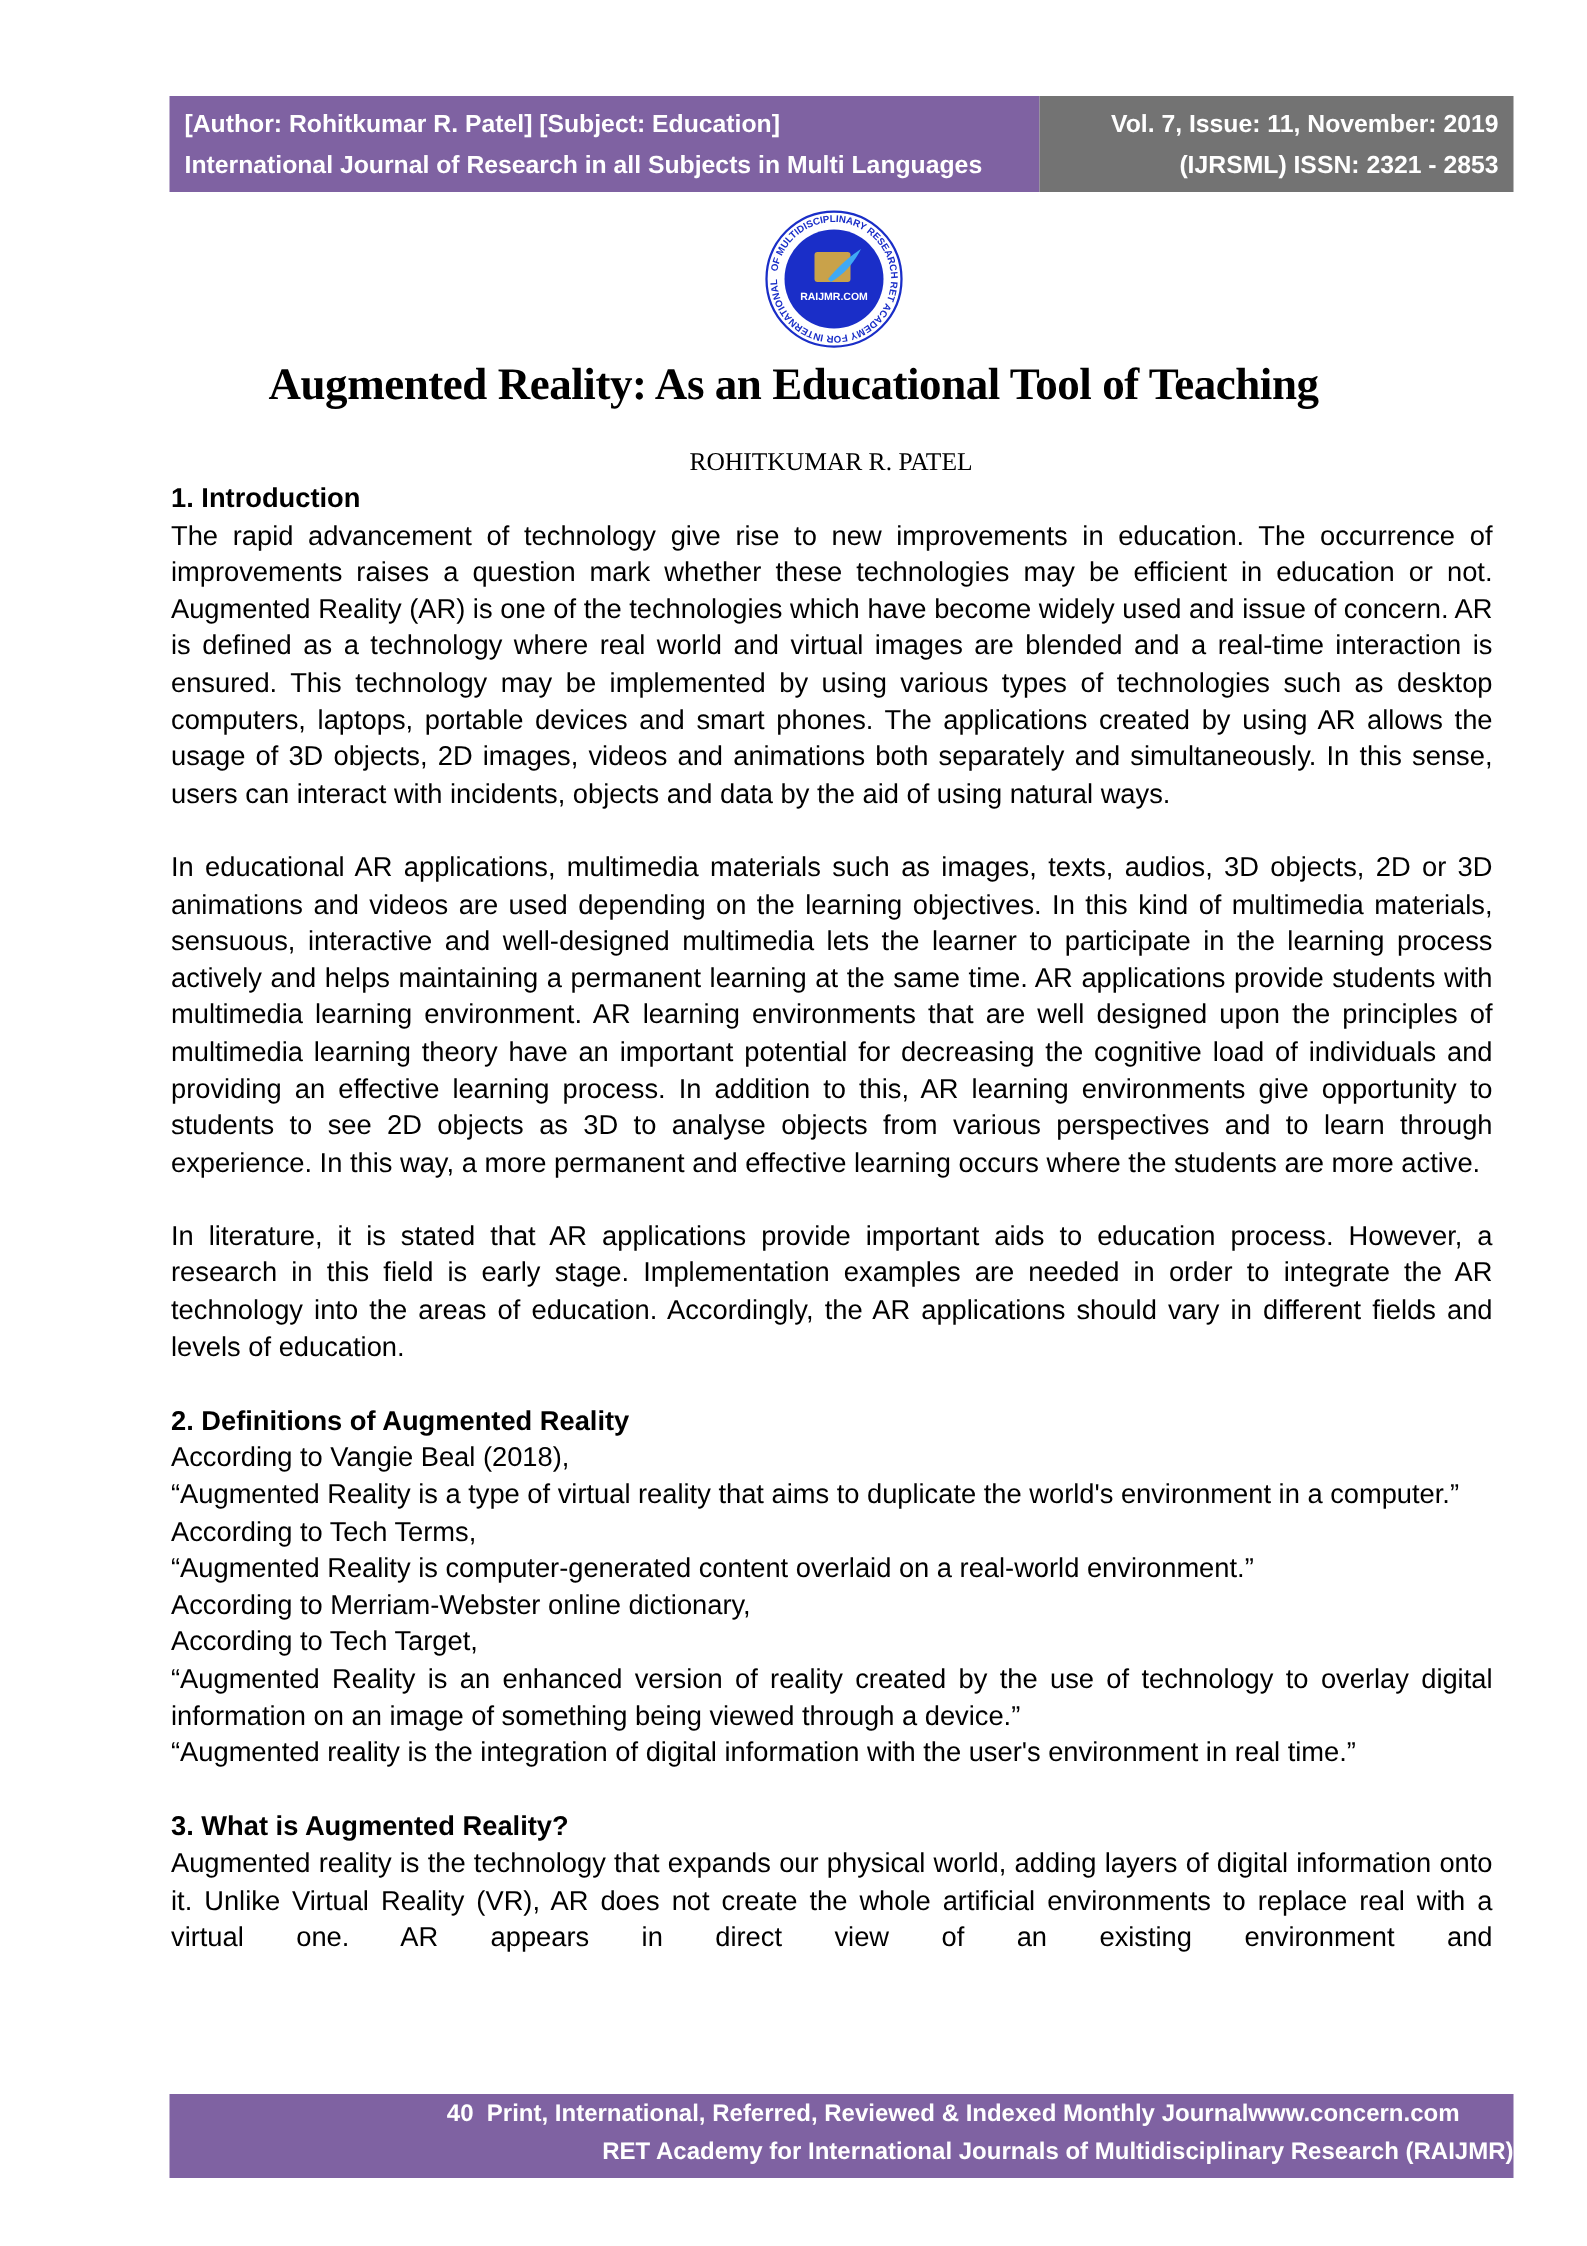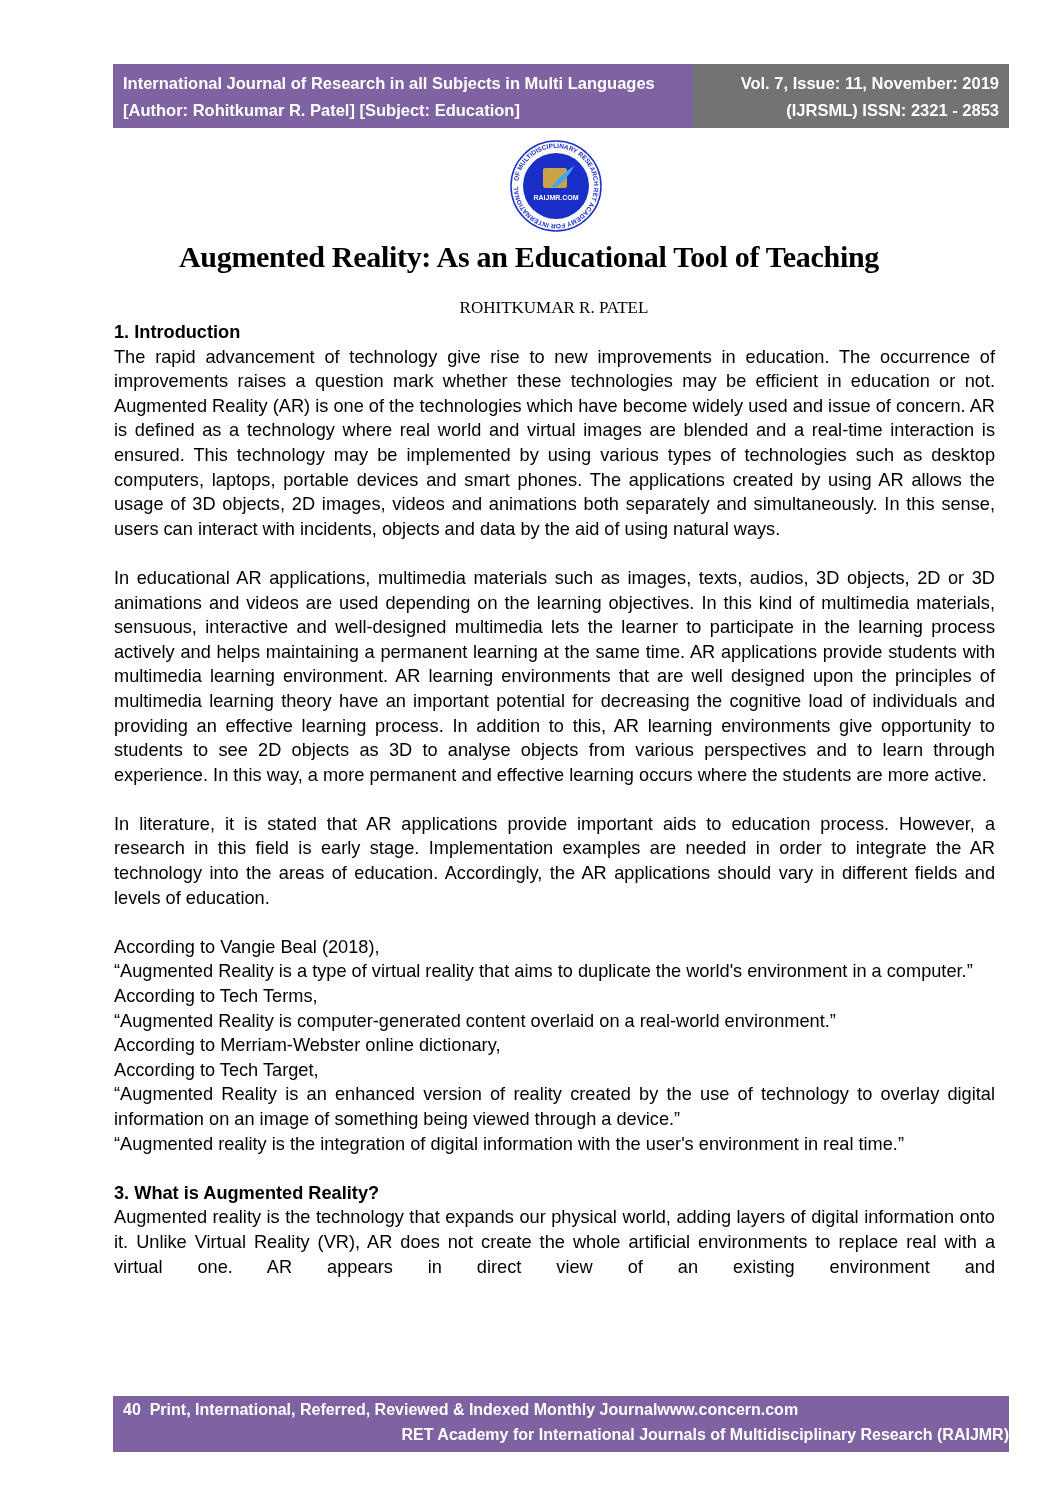--- a/index.html
+++ b/index.html
@@ -8,30 +8,30 @@
   .header-left { background: #7f62a2; width: 580px; height: 64px; box-sizing: border-box; padding: 6px 0 0 10px; color: #fff; font-family: "Liberation Sans", sans-serif; font-weight: bold; font-size: 16.5px; line-height: 27px; }
   .header-right { background: #737373; flex: 1; height: 64px; box-sizing: border-box; padding: 6px 10px 0 0; color: #fff; text-align: right; font-family: "Liberation Sans", sans-serif; font-weight: bold; font-size: 16.5px; line-height: 27px; }
   .logo { position: absolute; left: 508px; top: 140px; width: 96px; height: 92px; }
   .title { position: absolute; left: 0; width: 1058px; top: 240px; text-align: center; font-family: "Liberation Serif", serif; font-weight: bold; font-size: 30px; color: #000; letter-spacing: -0.3px; }
   .author { position: absolute; left: 0; width: 1108px; top: 298px; text-align: center; font-family: "Liberation Serif", serif; font-size: 17px; color: #000; }
   .body { position: absolute; left: 114px; top: 320px; width: 881px; font-family: Liberation Sans, sans-serif; font-size: 18.2px; line-height: 24.6px; color: #000; }
   .body p { margin: 0; text-align: justify; }
   .body h2 { margin: 0; font-size: 18.2px; font-weight: bold; line-height: 24.6px; }
   .gap { height: 24.6px; }
   .footer { position: absolute; left: 113px; top: 1396px; width: 896px; height: 56px; background: #7f62a2; color: #fff; font-family: "Liberation Sans", sans-serif; font-weight: bold; font-size: 16px; }
-  .footer-row1 { position: absolute; left: 10px; top: 3px; right: 36px; display: flex; justify-content: flex-start; line-height: 22px; }
+  .footer-row1 { position: absolute; left: 10px; top: 3px; right: 36px; display: flex; justify-content: flex-end; line-height: 22px; }
   .footer-row2 { position: absolute; left: 0; right: 0; top: 28px; text-align: right; line-height: 22px; }
 </style>
 </head>
 <body>
 
 <div class="header">
   <div class="header-left">
+    <div>[Author: Rohitkumar R. Patel] [Subject: Education]</div>
     <div>International Journal of Research in all Subjects in Multi Languages</div>
-    <div>[Author: Rohitkumar R. Patel] [Subject: Education]</div>
   </div>
   <div class="header-right">
     <div>Vol. 7, Issue: 11, November: 2019</div>
     <div>(IJRSML)  ISSN: 2321 - 2853</div>
   </div>
 </div>
 
 <div class="logo">
   <svg width="96" height="92" viewBox="0 0 96 92">
     <defs>
@@ -52,20 +52,21 @@
 <div class="author">ROHITKUMAR R. PATEL</div>
 
 <div class="body">
   <h2>1. Introduction</h2>
   <p>The rapid advancement of technology give rise to new improvements in education. The occurrence of improvements raises a question mark whether these technologies may be efficient in education or not. Augmented Reality (AR) is one of the technologies which have become widely used and issue of concern. AR is defined as a technology where real world and virtual images are blended and a real-time interaction is ensured. This technology may be implemented by using various types of technologies such as desktop computers, laptops, portable devices and smart phones. The applications created by using AR allows the usage of 3D objects, 2D images, videos and animations both separately and simultaneously. In this sense, users can interact with incidents, objects and data by the aid of using natural ways.</p>
   <div class="gap"></div>
   <p>In educational AR applications, multimedia materials such as images, texts, audios, 3D objects, 2D or 3D animations and videos are used depending on the learning objectives. In this kind of multimedia materials, sensuous, interactive and well-designed multimedia lets the learner to participate in the learning process actively and helps maintaining a permanent learning at the same time. AR applications provide students with multimedia learning environment. AR learning environments that are well designed upon the principles of multimedia learning theory have an important potential for decreasing the cognitive load of individuals and providing an effective learning process. In addition to this, AR learning environments give opportunity to students to see 2D objects as 3D to analyse objects from various perspectives and to learn through experience. In this way, a more permanent and effective learning occurs where the students are more active.</p>
   <div class="gap"></div>
   <p>In literature, it is stated that AR applications provide important aids to education process. However, a research in this field is early stage. Implementation examples are needed in order to integrate the AR technology into the areas of education. Accordingly, the AR applications should vary in different fields and levels of education.</p>
   <div class="gap"></div>
+  <h2>2. Definitions of Augmented Reality</h2>
   <p>According to Vangie Beal (2018),</p>
   <p>“Augmented Reality is a type of virtual reality that aims to duplicate the world's environment in a computer.”</p>
   <p>According to Tech Terms,</p>
   <p>“Augmented Reality is computer-generated content overlaid on a real-world environment.”</p>
   <p>According to Merriam-Webster online dictionary,</p>
   <p>According to Tech Target,</p>
   <p>“Augmented Reality is an enhanced version of reality created by the use of technology to overlay digital information on an image of something being viewed through a device.”</p>
   <p>“Augmented reality is the integration of digital information with the user's environment in real time.”</p>
   <div class="gap"></div>
   <h2>3. What is Augmented Reality?</h2>

